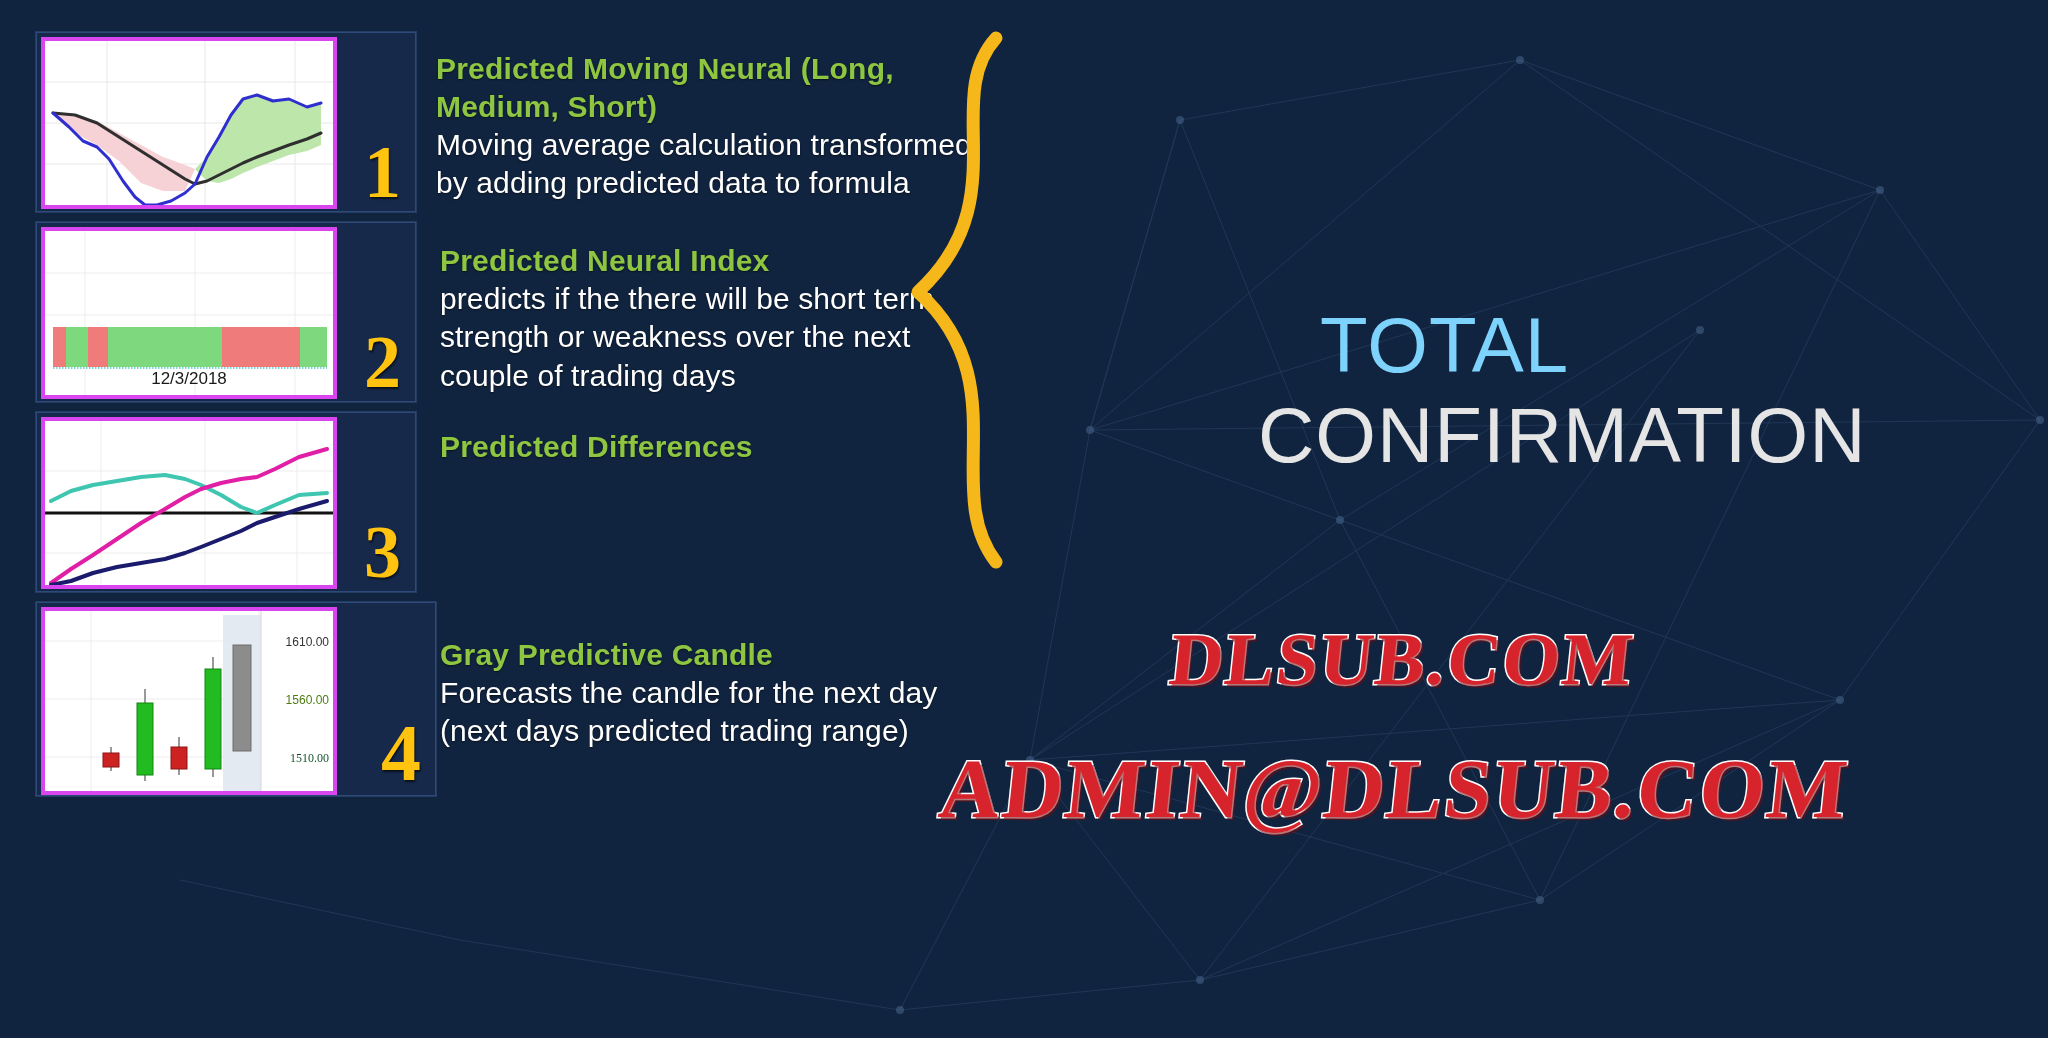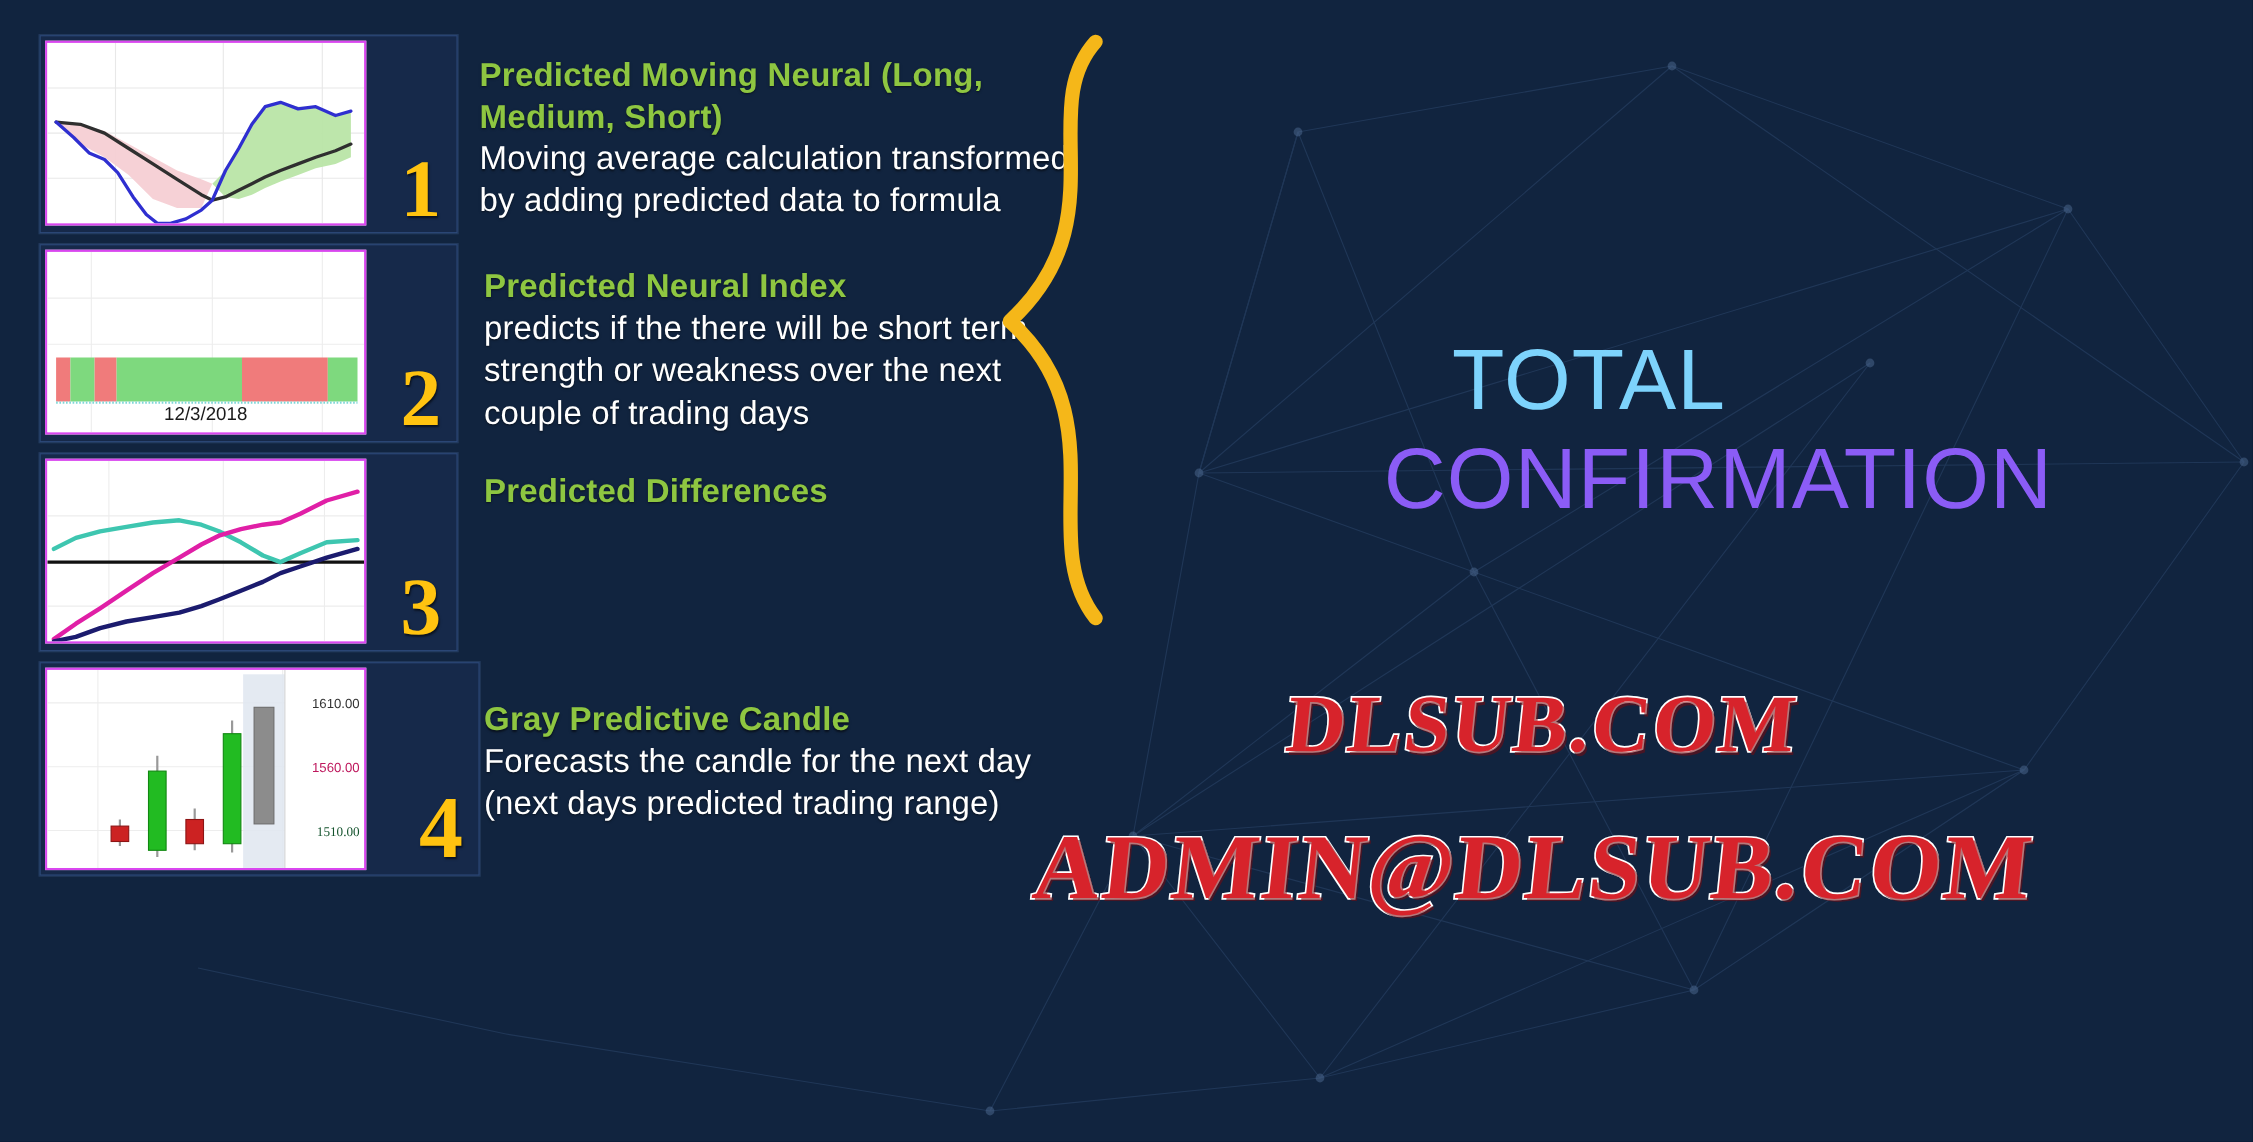--- a/index.html
+++ b/index.html
@@ -10,21 +10,21 @@
       radial-gradient(ellipse 900px 600px at 78% 55%, rgba(40,70,120,.45) 0%, rgba(18,36,68,0) 70%),
       radial-gradient(ellipse 700px 500px at 25% 20%, rgba(26,52,95,.55) 0%, rgba(16,32,60,0) 75%),
       linear-gradient(140deg,#0d1e3a 0%, #112murky 0%, #10233f 35%, #162c4d 60%, #0d1c34 100%);
     background-color:#11243f;}
 
   .netcanvas{position:absolute;inset:0;opacity:.55;pointer-events:none;}
 
   
   .panel{position:absolute;left:36px;background:#16294a;border:1px solid #2d4a7a;
          box-shadow:0 0 0 1px rgba(90,130,190,.25);}
-  .panel .chartbox{position:absolute;left:3px;top:5px;background:#ffffff;border:2px solid #d946ef;}
+  .panel .chartbox{position:absolute;left:3px;top:5px;background:#ffffff;border:4px solid #d946ef;}
   .numeral{position:absolute;right:14px;bottom:2px;font-family:"Liberation Serif",serif;
            font-weight:bold;color:#ffc310;font-size:74px;line-height:1;
            text-shadow:1px 2px 2px rgba(0,0,0,.6);}
   .numeral.big{font-size:80px;}
 
   #p1{top:32px;width:378px;height:178px;}
   #p1 .chartbox{left:4px;top:4px;width:288px;height:164px;}
   #p2{top:222px;width:378px;height:178px;}
   #p2 .chartbox{left:4px;top:4px;width:288px;height:164px;}
   #p3{top:412px;width:378px;height:178px;}
@@ -44,21 +44,21 @@
   #b2{top:242px;}
   #b3{top:428px;}
   #b4{top:636px;}
   #b2 .bbody,#b3 .bbody,#b4 .bbody{padding-left:4px;}
   #b2 .bhead,#b3 .bhead,#b4 .bhead{padding-left:4px;}
 
   
   .brace{position:absolute;left:900px;top:30px;width:130px;height:540px;pointer-events:none;}
   .tc{position:absolute;font-family:"Liberation Sans",sans-serif;font-weight:normal;}
   #tc-total{left:1320px;top:300px;font-size:78px;color:#7dd3fc;letter-spacing:1px;}
-  #tc-conf{left:1258px;top:390px;font-size:78px;color:#8b5cf6;letter-spacing:1px;}
+  #tc-conf{left:1258px;top:390px;font-size:78px;color:#e5e5e5;letter-spacing:1px;}
 
   
   .wm{position:absolute;font-family:"Liberation Serif",serif;font-weight:bold;
       color:#d7232b;letter-spacing:2px;white-space:nowrap;
       -webkit-text-stroke:3px #ffffff;paint-order:stroke fill;
       text-shadow:3px 3px 0 rgba(120,10,14,.55);}
   #wm1{left:1170px;top:617px;font-size:74px;transform:skewX(-6deg);}
   #wm2{left:940px;top:740px;font-size:84px;transform:skewX(-6deg);}
 </style>
 </head>
@@ -219,21 +219,21 @@
           <line x1="134" y1="126" x2="134" y2="164" stroke="#999" stroke-width="2"></line>
           <rect x="126" y="136" width="16" height="22" fill="#cc2222" stroke="#8d1414" stroke-width="1"></rect>
 
           <line x1="168" y1="46" x2="168" y2="166" stroke="#999" stroke-width="2"></line>
           <rect x="160" y="58" width="16" height="100" fill="#22bb22" stroke="#118811" stroke-width="1"></rect>
 
           <rect x="188" y="34" width="18" height="106" fill="#8c8c8c" stroke="#6d6d6d" stroke-width="1"></rect>
         </g>
       </svg>
       <div style="position:absolute;right:4px;top:24px;font-size:12px;color:#333;font-family:'Liberation Sans',sans-serif;">1610.00</div>
-      <div style="position:absolute;right:4px;top:82px;font-size:12px;color:#be185d;font-family:'Liberation Sans',sans-serif;margin-left:16px;">1560.00</div>
+      <div style="position:absolute;right:4px;top:82px;font-size:12px;color:#4d7c0f;font-family:'Liberation Sans',sans-serif;margin-left:16px;">1560.00</div>
       <div style="position:absolute;right:4px;top:140px;font-size:12px;color:#14532d;font-family:Liberation Serif, serif;">1510.00</div>
     </div>
     <div class="numeral big">4</div>
   </div>
 
   <div class="block" id="b1">
     <div class="bhead">Predicted Moving Neural (Long, Medium, Short)</div>
     <div class="bbody">Moving average calculation transformed by adding predicted data to formula</div>
   </div>
 

